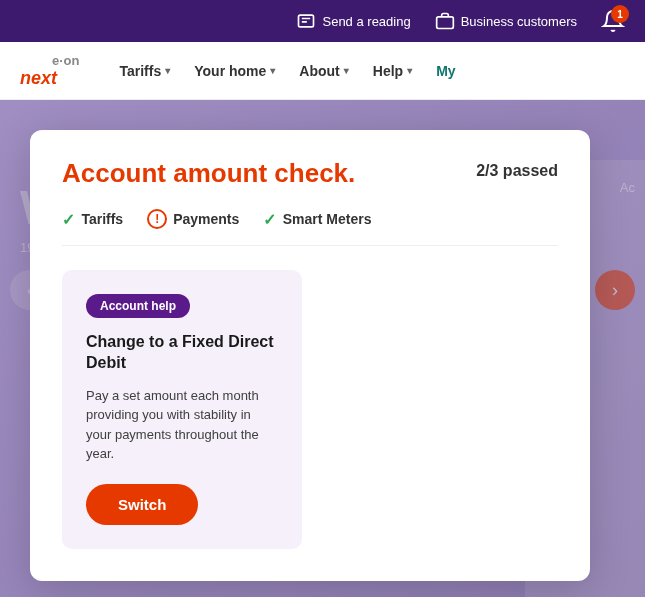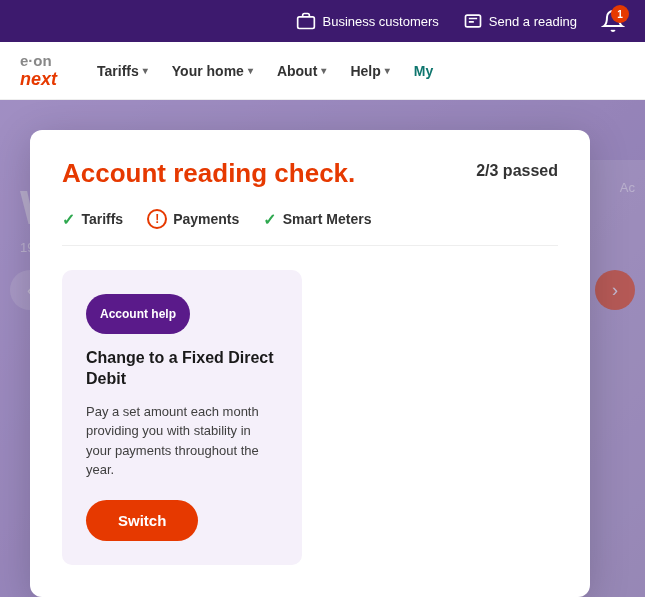--- a/index.html
+++ b/index.html
@@ -46,21 +46,21 @@
       height: 58px;
       display: flex;
       align-items: center;
       padding: 0 20px;
       gap: 10px;
       border-bottom: 1px solid #eee;
     }
     .logo {
       margin-right: 20px;
     }
-    .logo-eon { color: #888; font-size: 15px; font-weight: bold; }
+    .logo-eon { color: #888; font-size: 13px; font-weight: bold; margin-left: 32px; }
     .logo-next { color: #e63900; font-size: 18px; font-weight: bold; font-style: italic; }
 
     .nav-items {
       display: flex;
       align-items: center;
       gap: 4px;
       flex: 1;
     }
     .nav-item {
       display: flex;
@@ -233,21 +233,21 @@
       background: #f5f0fa;
       border-radius: 10px;
       padding: 24px 24px 24px 24px;
       width: 240px;
     }
     .card-tag {
       background: #5a1a8a;
       color: #fff;
       font-size: 12px;
       font-weight: bold;
-      padding: 13px 14px;
+      padding: 5px 14px;
       border-radius: 20px;
       display: inline-block;
       margin-bottom: 14px;
     }
     .card-title {
       font-size: 16px;
       font-weight: bold;
       color: #1a1a1a;
       margin-bottom: 12px;
       line-height: 1.3;
@@ -268,31 +268,31 @@
       font-weight: bold;
       cursor: pointer;
     }
   </style>
 </head>
 <body>
 
 <div class="top-bar">
   <div class="top-bar-item">
     <svg class="top-bar-icon" viewBox="0 0 24 24" fill="none" stroke="#fff" stroke-width="2">
+      <rect x="3" y="5" width="18" height="14" rx="2"></rect>
+      <path d="M7 9h10M7 13h6"></path>
+    </svg>
+    <span>Send a reading</span>
+  </div>
+  <div class="top-bar-item">
+    <svg class="top-bar-icon" viewBox="0 0 24 24" fill="none" stroke="#fff" stroke-width="2">
       <rect x="2" y="7" width="20" height="14" rx="2"></rect>
       <path d="M16 7V5a2 2 0 0 0-2-2h-4a2 2 0 0 0-2 2v2"></path>
     </svg>
     <span>Business customers</span>
-  </div>
-  <div class="top-bar-item">
-    <svg class="top-bar-icon" viewBox="0 0 24 24" fill="none" stroke="#fff" stroke-width="2">
-      <rect x="3" y="5" width="18" height="14" rx="2"></rect>
-      <path d="M7 9h10M7 13h6"></path>
-    </svg>
-    <span>Send a reading</span>
   </div>
   <div class="top-bar-item">
     <div style="position:relative;width:24px;height:24px;">
       <svg viewBox="0 0 24 24" fill="none" stroke="#fff" stroke-width="2" width="24" height="24">
         <path d="M18 8A6 6 0 0 0 6 8c0 7-3 9-3 9h18s-3-2-3-9"></path>
         <path d="M13.73 21a2 2 0 0 1-3.46 0"></path>
       </svg>
       <div class="notification-badge" style="position:absolute;top:-4px;right:-4px;">1</div>
     </div>
   </div>
@@ -338,21 +338,21 @@
     <div style="margin-top:4px;">ment is</div>
     <div style="margin-top:4px;">s after</div>
     <div style="margin-top:4px;">issued.</div>
   </div>
 </div>
 
 <div class="overlay"></div>
 
 <div class="modal">
   <div class="modal-header">
-    <div class="modal-title">Account reading check.</div>
+    <div class="modal-title">Account amount check.</div>
     <div class="modal-passed">2/3 passed</div>
   </div>
 
   <div class="modal-checks">
     <div class="check-item">
       <span class="check-pass">✓</span>
       <span>Tariffs</span>
     </div>
     <div class="check-item">
       <div class="check-warn">!</div>

